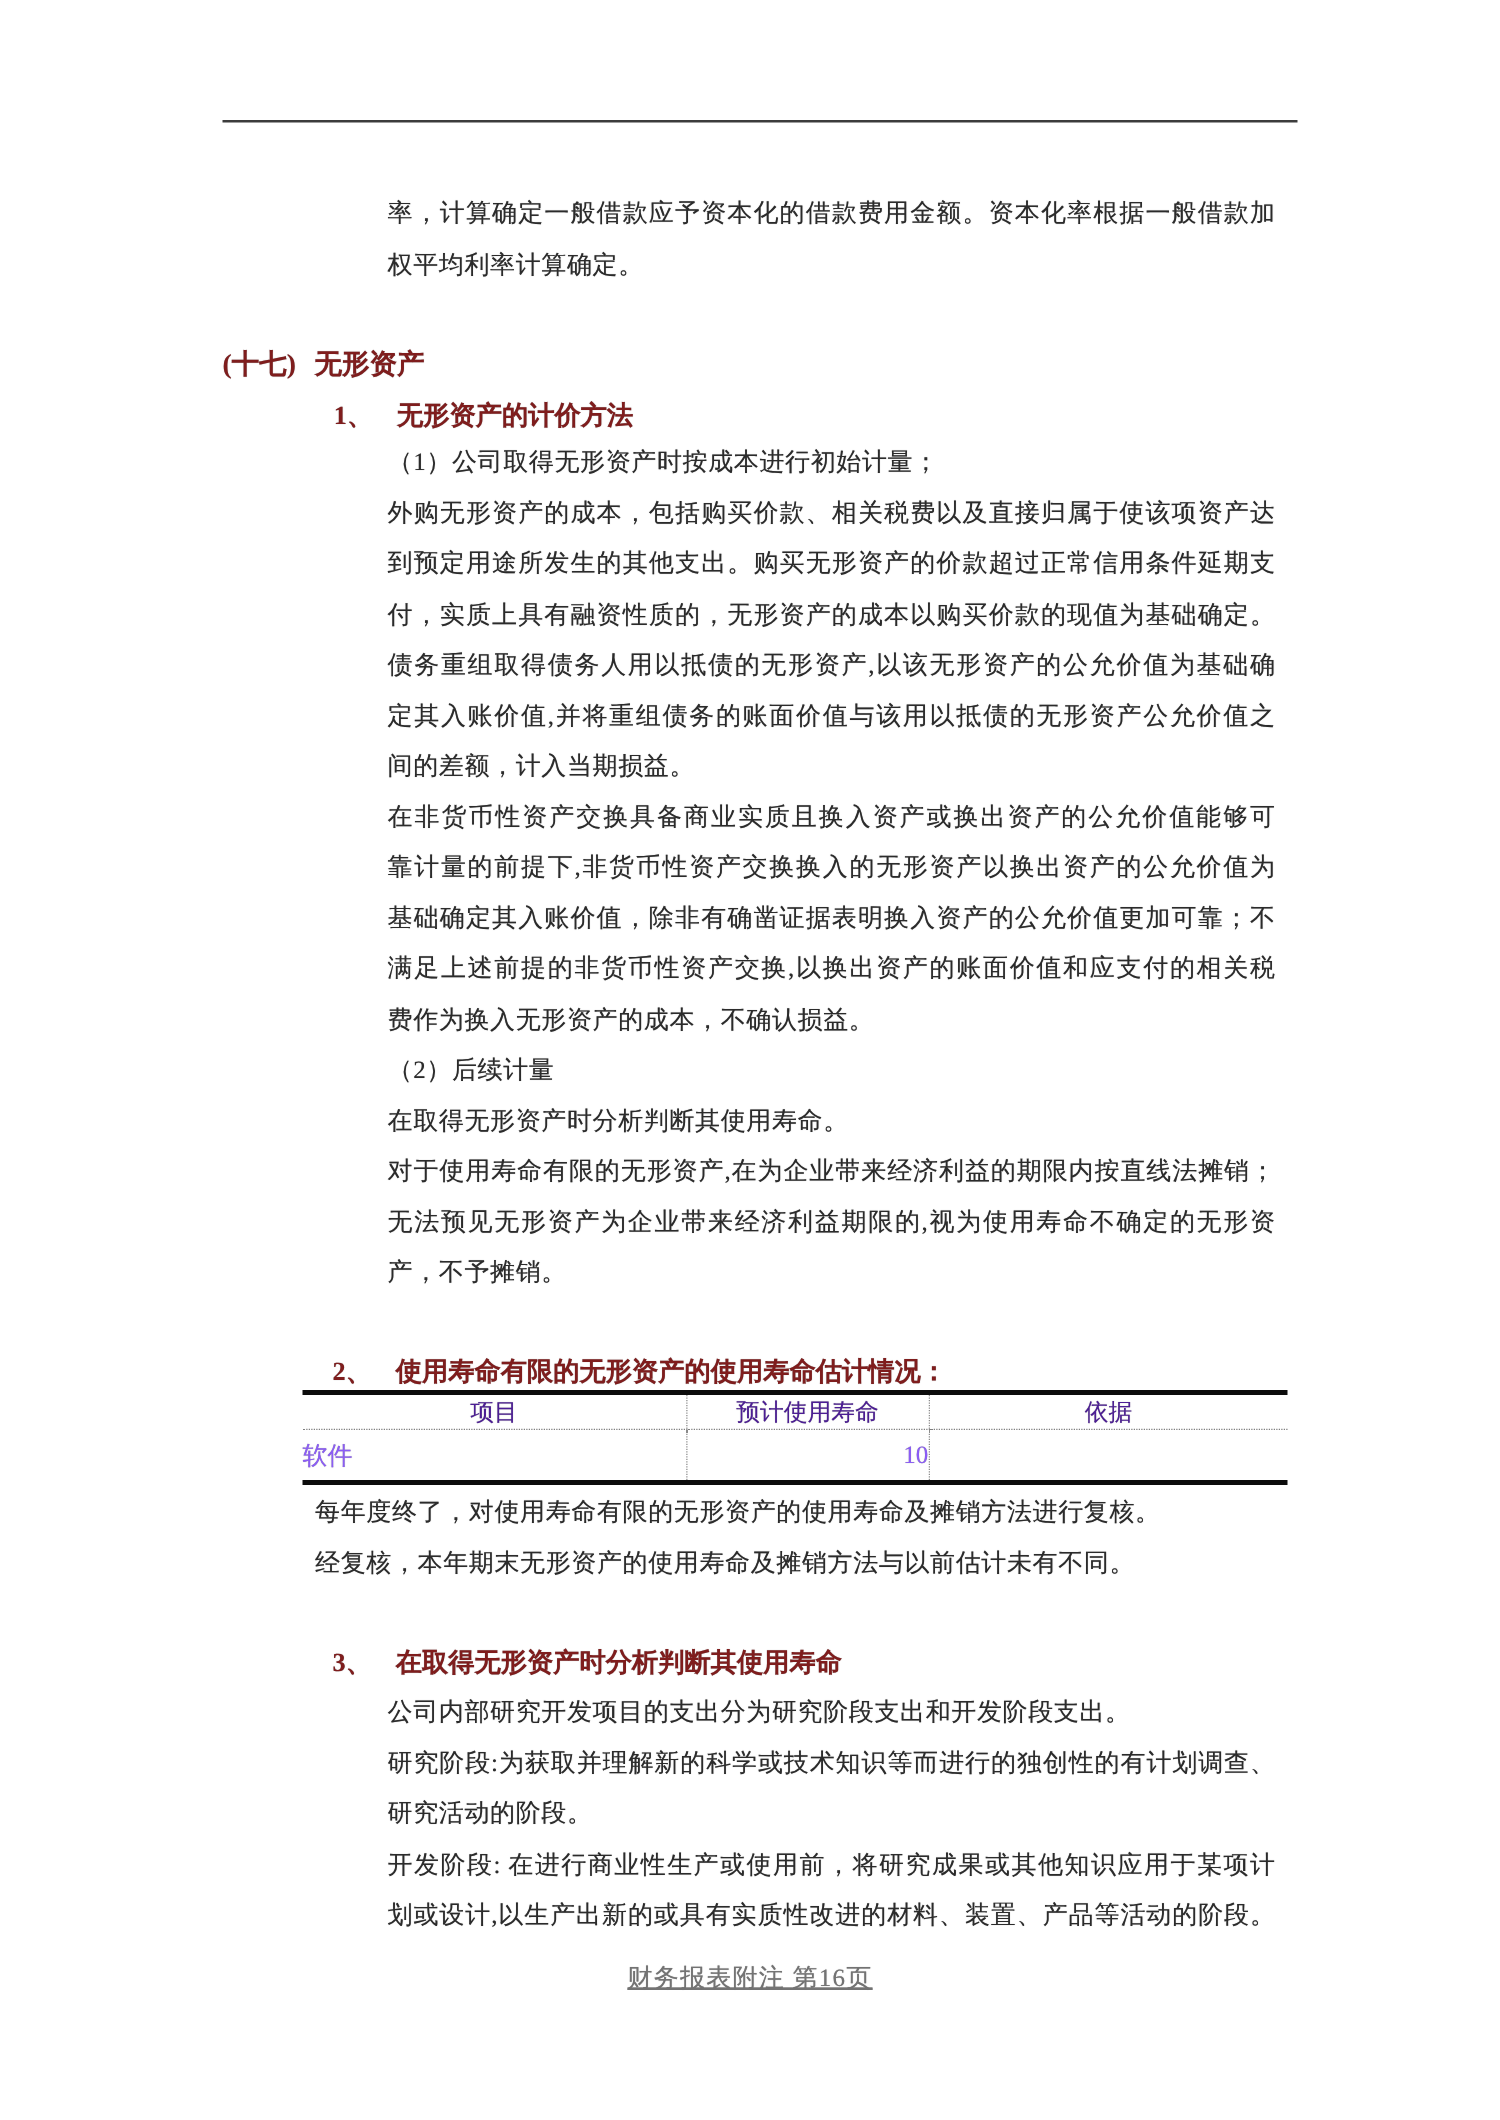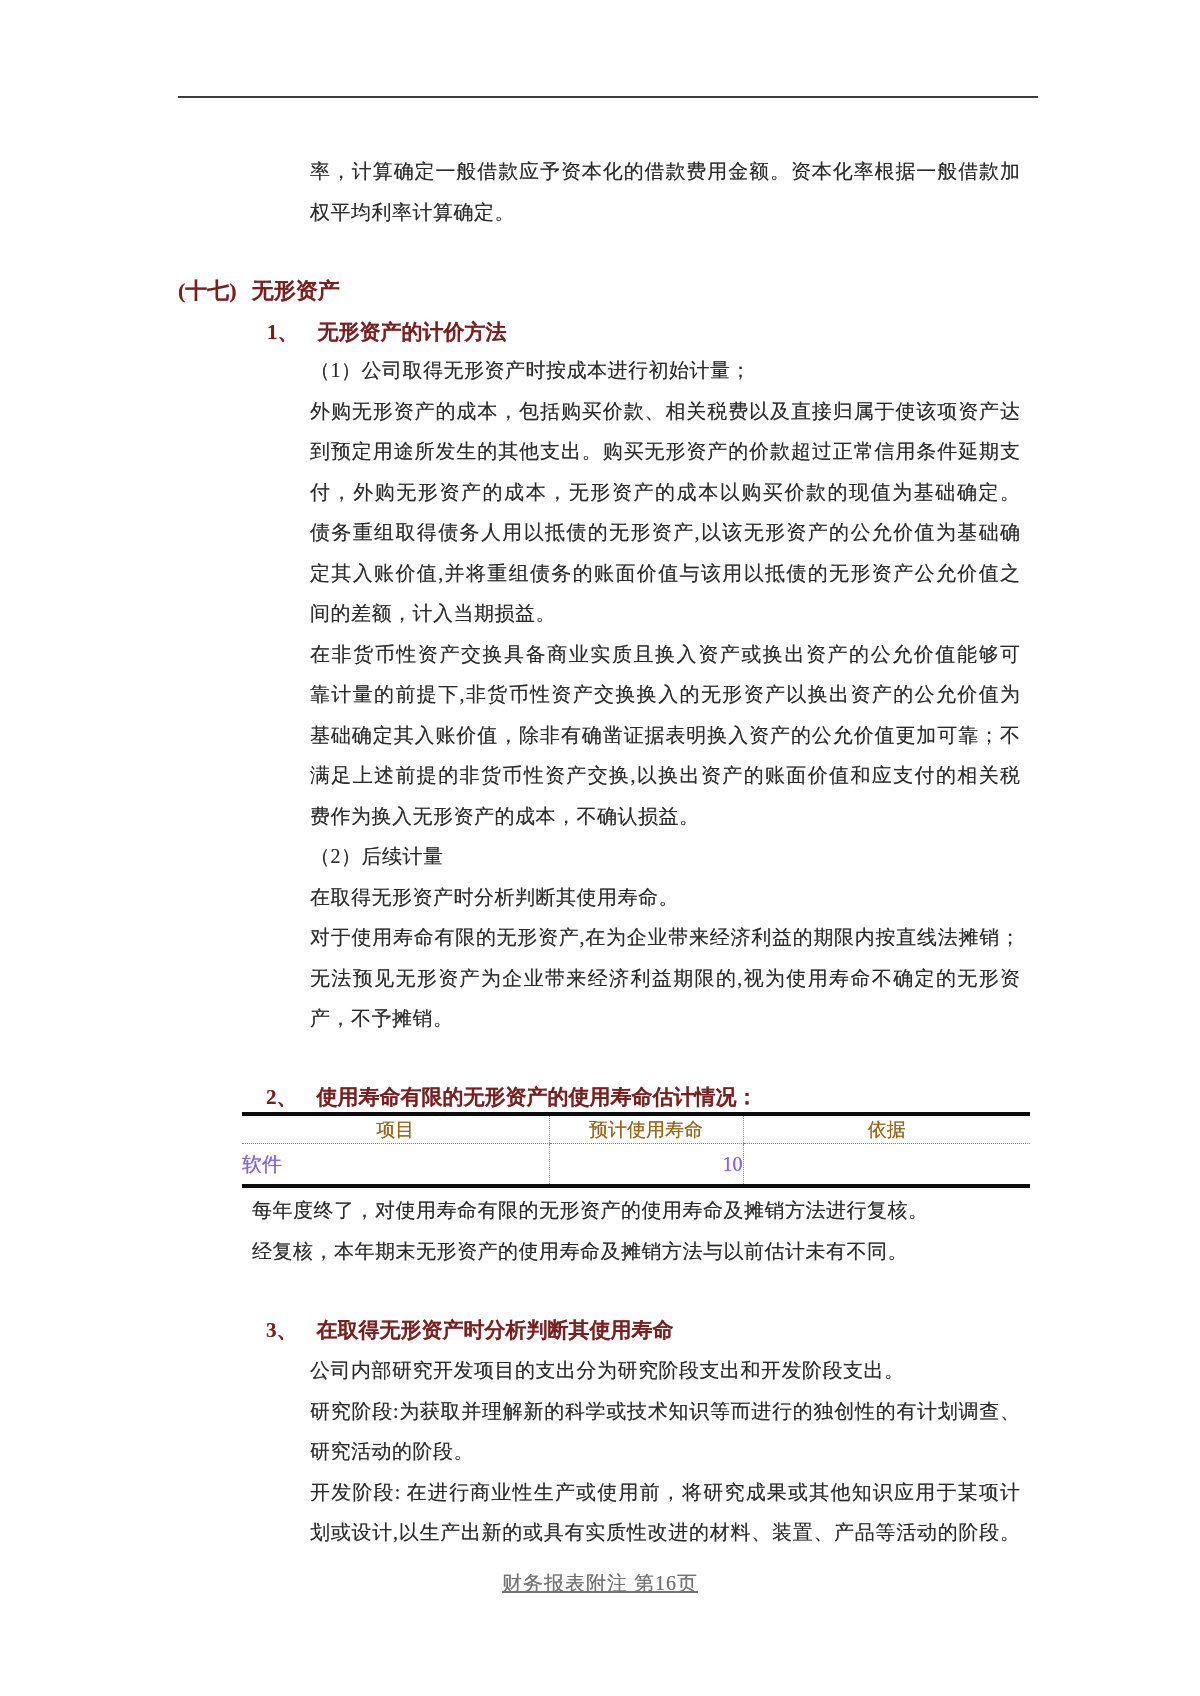--- a/index.html
+++ b/index.html
@@ -28,21 +28,21 @@
   #item2-heading{left:266px;top:1083px;height:28px;font-size:21px;gap:19px;}
   #item3-heading{left:266px;top:1316px;height:28px;font-size:21px;gap:19px;}
 
   
   #useful-life-table{left:242px;top:1112px;width:788px;border-collapse:collapse;table-layout:fixed;
      border-top:4px solid #0c0c0c;border-bottom:4px solid #0c0c0c;}
   #useful-life-table col.c1{width:307px;}
   #useful-life-table col.c2{width:194px;}
   #useful-life-table col.c3{width:287px;}
   #useful-life-table th{height:27px;font-weight:normal;font-size:19px;text-align:center;
-     border-bottom:1px dotted #7e7e7e;padding:0;color:#a16207;}
+     border-bottom:1px dotted #7e7e7e;padding:0;color:#4c1d95;}
   #useful-life-table td{height:40px;font-size:20px;padding:0;color:#8b5cf6;vertical-align:middle;}
   #useful-life-table th+th, #useful-life-table td+td{border-left:1px dotted #8a8a8a;}
   td.cell-left{text-align:left;padding-left:13px;}
   td.cell-center{text-align:right;font-size:19px;}
 
   
   #footer{left:0;top:1570px;width:1200px;height:26px;line-height:26px;text-align:center;
           font-size:20px;color:#737373;letter-spacing:1px;text-decoration:underline;}
 </style>
 </head>
@@ -64,21 +64,21 @@
 
   <div id="item1-heading" class="abs hrow">
     <span>1、</span>
     <span>无形资产的计价方法</span>
   </div>
 
   <div id="body1" class="abs">
     <div class="pline">（1）公司取得无形资产时按成本进行初始计量；</div>
     <div class="pline fill">外购无形资产的成本，包括购买价款、相关税费以及直接归属于使该项资产达</div>
     <div class="pline fill">到预定用途所发生的其他支出。购买无形资产的价款超过正常信用条件延期支</div>
-    <div class="pline fill">付，外购无形资产的成本，无形资产的成本以购买价款的现值为基础确定。</div>
+    <div class="pline fill">付，实质上具有融资性质的，无形资产的成本以购买价款的现值为基础确定。</div>
     <div class="pline fill">债务重组取得债务人用以抵债的无形资产,以该无形资产的公允价值为基础确</div>
     <div class="pline fill">定其入账价值,并将重组债务的账面价值与该用以抵债的无形资产公允价值之</div>
     <div class="pline">间的差额，计入当期损益。</div>
     <div class="pline fill">在非货币性资产交换具备商业实质且换入资产或换出资产的公允价值能够可</div>
     <div class="pline fill">靠计量的前提下,非货币性资产交换换入的无形资产以换出资产的公允价值为</div>
     <div class="pline fill">基础确定其入账价值，除非有确凿证据表明换入资产的公允价值更加可靠；不</div>
     <div class="pline fill">满足上述前提的非货币性资产交换,以换出资产的账面价值和应支付的相关税</div>
     <div class="pline">费作为换入无形资产的成本，不确认损益。</div>
     <div class="pline">（2）后续计量</div>
     <div class="pline">在取得无形资产时分析判断其使用寿命。</div>

